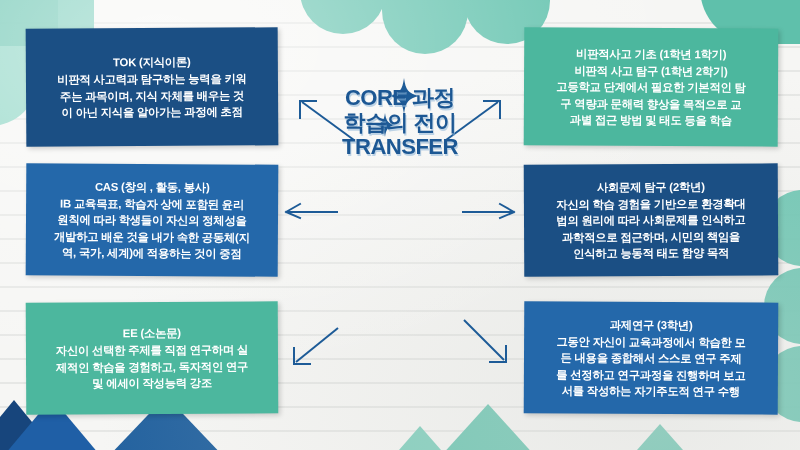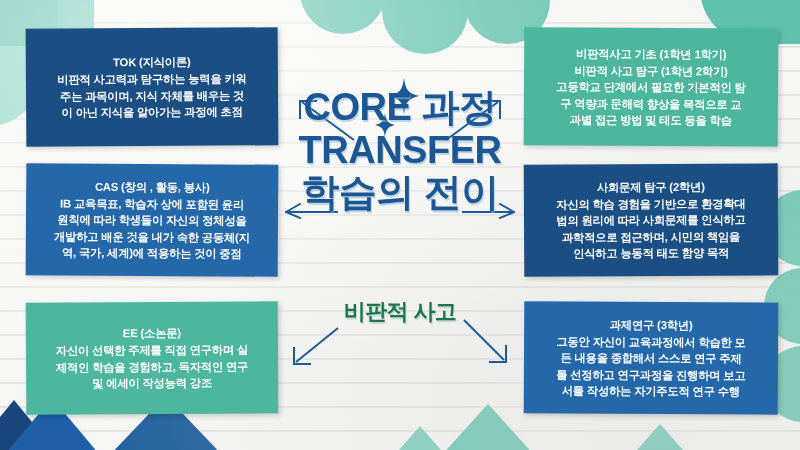--- a/index.html
+++ b/index.html
@@ -144,21 +144,21 @@
   #box-social   { left:524px; top:164px; width:254px; height:112px; transform:rotate(-0.3deg); }
   #box-research { left:524px; top:302px; width:254px; height:112px; transform:rotate(0.3deg); }
 
   
   #center{
     position:absolute; z-index:6;
     left:286px; top:86px; width:228px;
     text-align:center;
   }
   .title-main{
-    font-size:38px; font-weight:bold; color:#1c5793;
+    font-size:22px; font-weight:bold; color:#1c5793;
     letter-spacing:-0.5px; line-height:1.12;
     text-shadow:1px 2px 0 rgba(140,180,215,.55);
     white-space:nowrap;
   }
 
   #keywords{
     position:absolute; z-index:6;
     left:286px; top:298px; width:228px;
     text-align:center;
     font-size:22px; font-weight:bold; color:#1c7350;
@@ -283,21 +283,20 @@
     <path d="M6 38 L22 38 M6 38 L6 22" stroke-linecap="square"></path>
   </svg>
 
   <svg class="arrow" style="left:462px; top:318px;" width="52" height="50" viewBox="0 0 52 50">
     <path d="M2 2 L42 42"></path>
     <path d="M44 44 L28 44 M44 44 L44 28" stroke-linecap="square"></path>
   </svg>
 
   <div id="center">
     <div class="title-main">CORE 과정</div>
+    <div class="title-main l2">학습의 전이</div>
     <div class="title-main l3">TRANSFER</div>
-    <div class="title-main l2">학습의 전이</div>
   </div>
 
   <div id="keywords">
-    <div>비판적 사고</div>
   </div>
 
 </div>
 
 </body></html>

